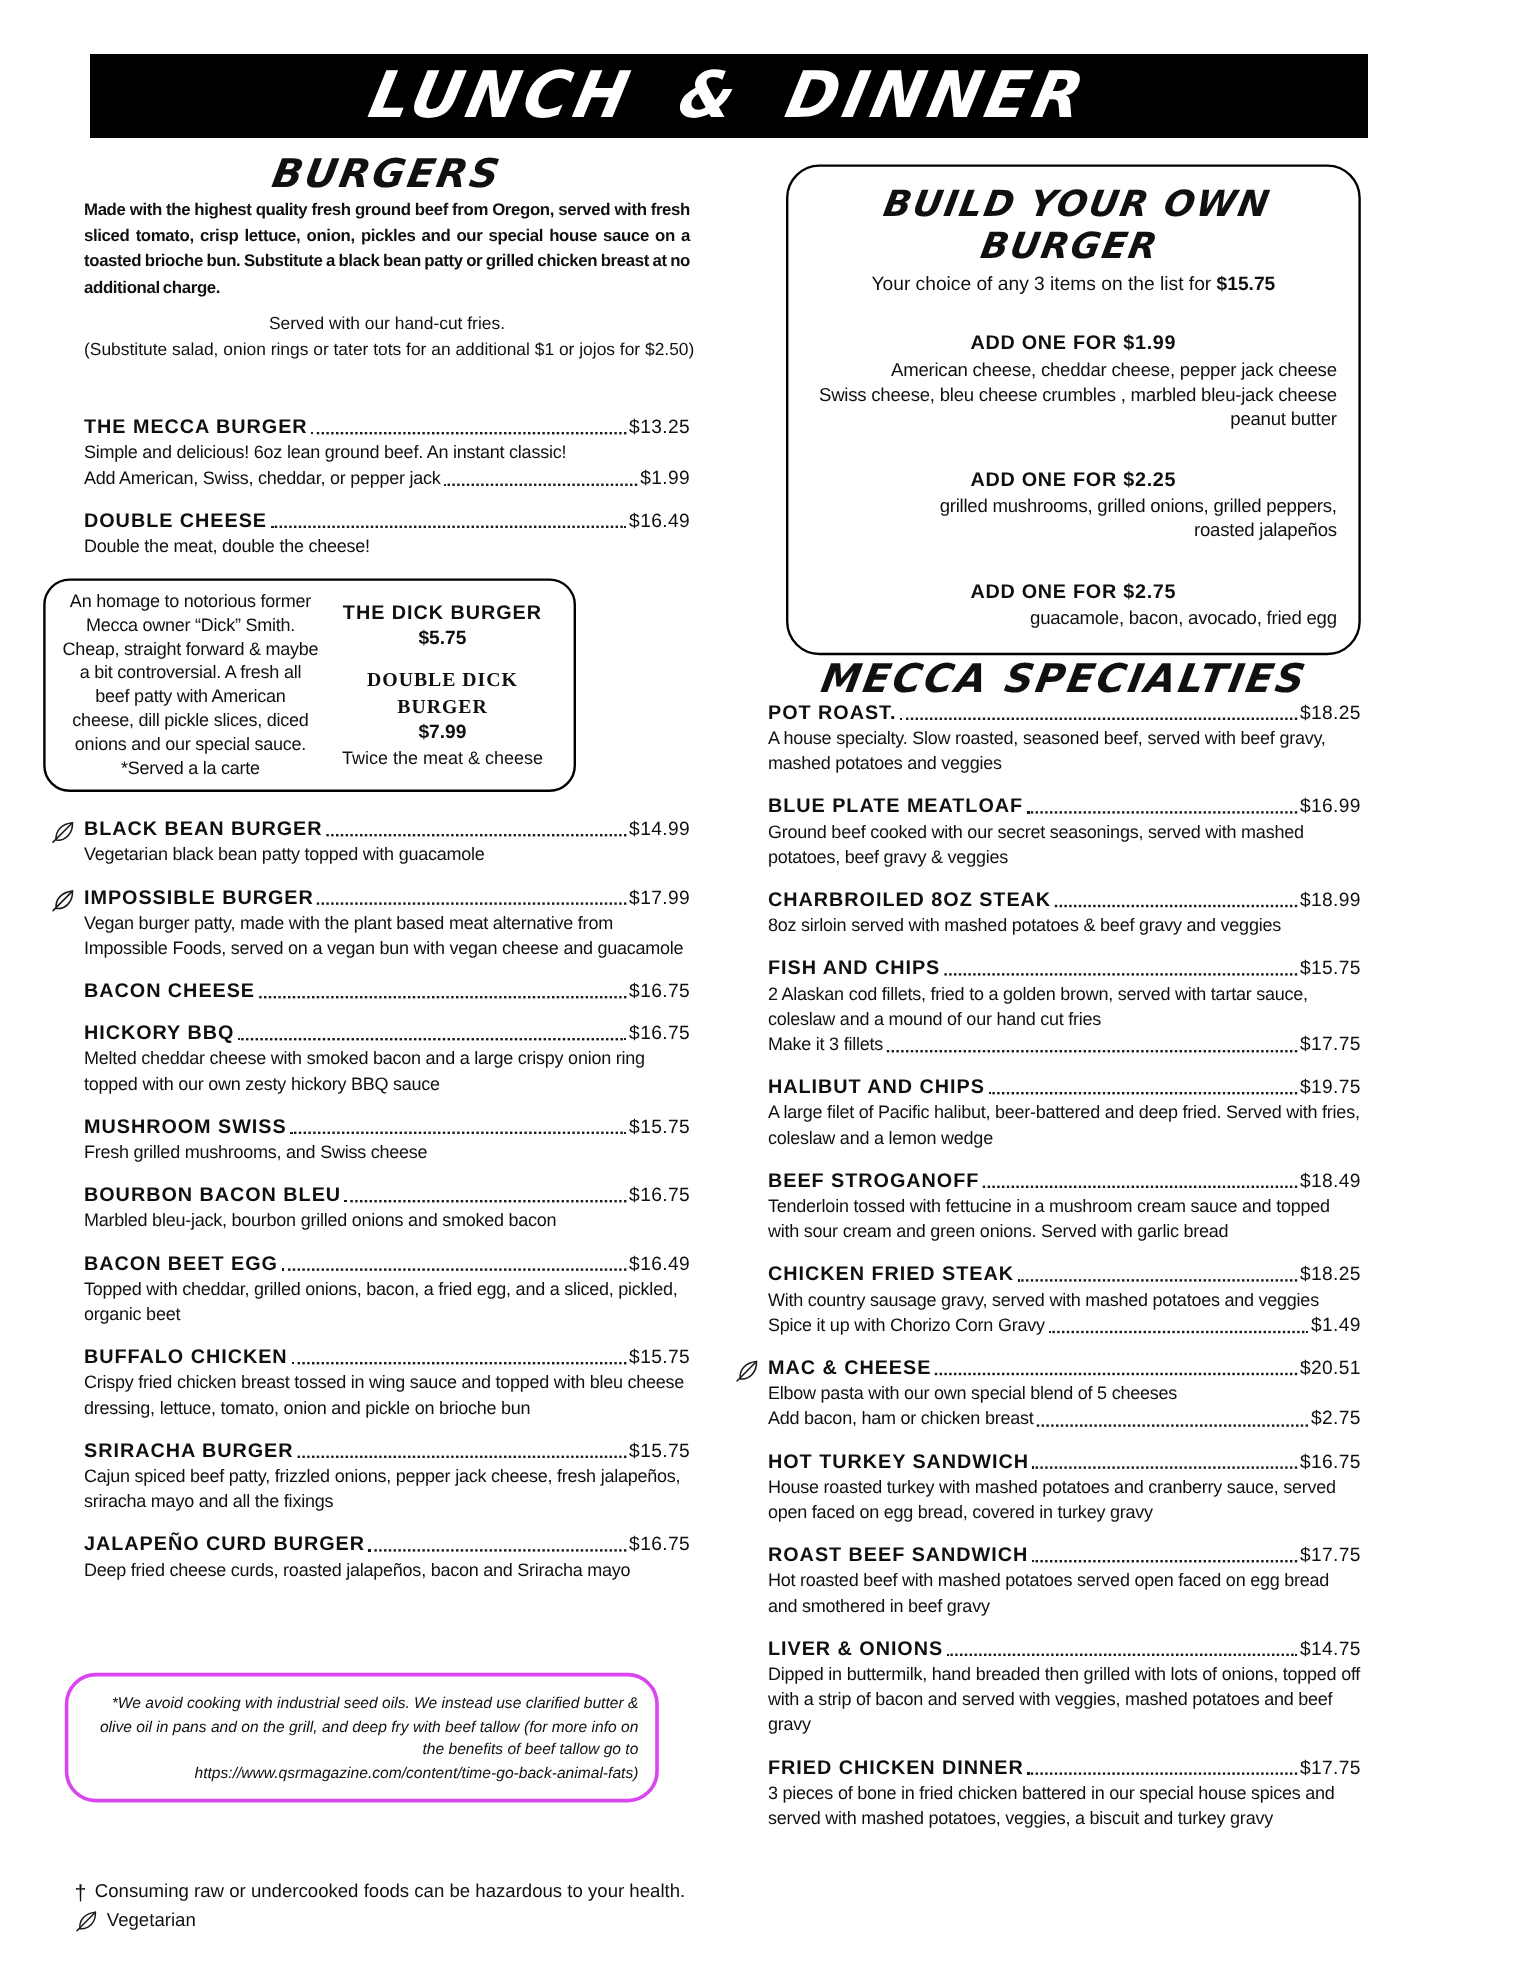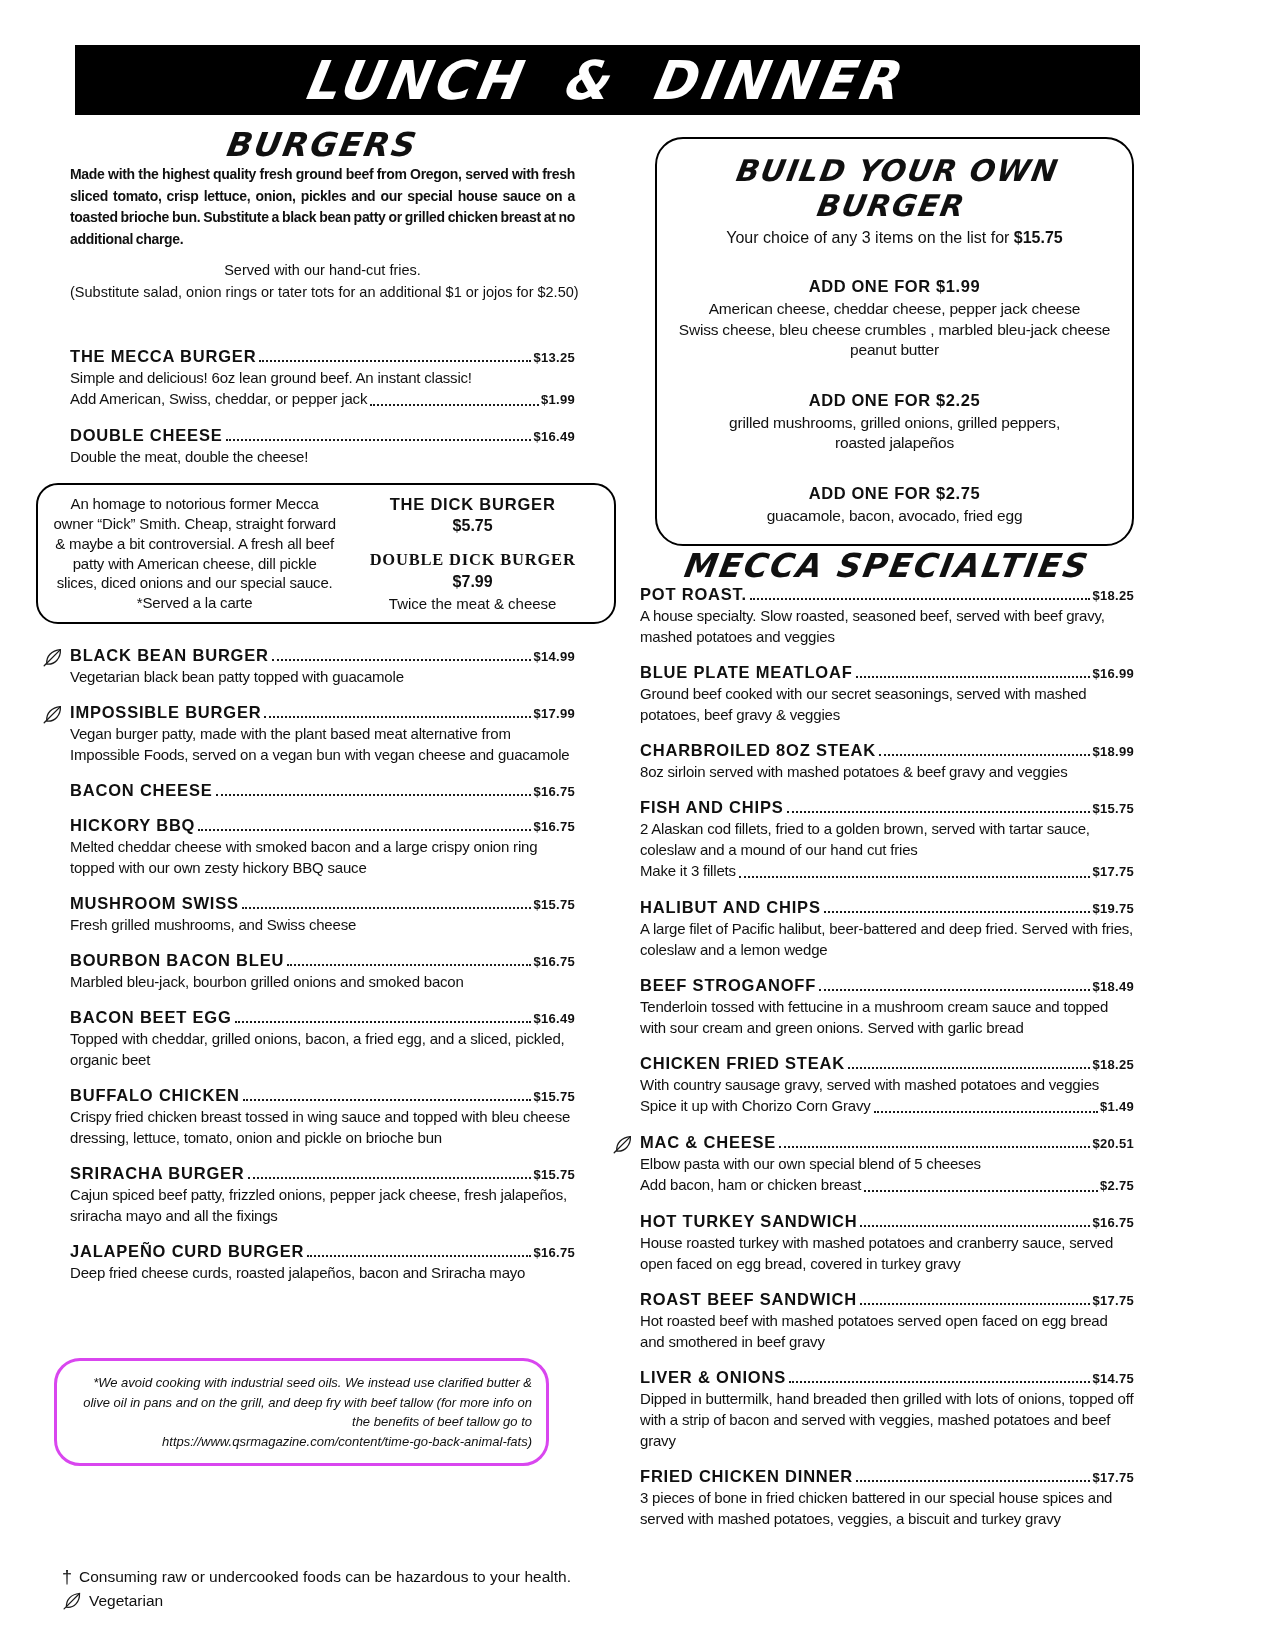--- a/index.html
+++ b/index.html
@@ -23,45 +23,45 @@
 
   .intro{font-size:14px;letter-spacing:-.3px;word-spacing:-1px;text-align:justify;
          line-height:21.5px;margin:0 0 10px;font-weight:bold;}
   .center-note{text-align:center;font-size:14.5px;line-height:21.5px;margin:0;white-space:nowrap;}
 
   .items-first{margin-top:44px;}
   .item{position:relative;margin-bottom:16px;}
   .row{display:flex;align-items:baseline;}
   .nm{font-weight:bold;font-size:16.5px;letter-spacing:.8px;white-space:nowrap;}
   .leader{flex:1;min-width:14px;border-bottom:2.4px dotted #1a1a1a;align-self:flex-end;margin:0 2px 4px 3px;}
-  .pr{font-weight:bold;font-size:13px;letter-spacing:.3px;white-space:nowrap;}
+  .pr{font-weight:normal;font-size:16px;letter-spacing:.3px;white-space:nowrap;}
   .desc{font-size:15px;letter-spacing:-.2px;line-height:21px;margin-top:1px;}
   .extra-row{line-height:21px;}
   .extra-row .ex{font-size:15px;letter-spacing:-.2px;white-space:nowrap;}
 
   .veg-icon{display:none;}
   .item.veg .veg-icon{display:block;position:absolute;left:-28px;top:1px;}
 
   .dick-box{display:flex;gap:8px;border:2.5px solid #000;border-radius:22px;box-sizing:border-box;
-            width:580px;margin:6px 0 22px -34px;padding:8px 14px;}
+            width:444px;margin:6px 0 22px -34px;padding:8px 14px;}
   .dick-left{flex:1.12;text-align:center;font-size:15px;line-height:19.8px;letter-spacing:-.2px;
              display:flex;align-items:center;}
   .dick-right{flex:1;text-align:center;display:flex;flex-direction:column;justify-content:center;}
   .dk-name{font-weight:bold;font-size:16.5px;letter-spacing:.8px;line-height:22px;}
   .dk-price{font-weight:bold;font-size:16px;line-height:22px;}
   .dk-tag{font-size:15px;line-height:21px;}
   .dk2{margin-top:12px;font-family:Liberation Serif, serif;}
 
   .byob-box{border:2.5px solid #000;border-radius:28px;box-sizing:border-box;margin-left:15px;
             padding:14px 18px 18px;text-align:center;}
   .byob-title{font-size:30px;letter-spacing:1.5px;margin:0 0 6px;transform:skewX(-10deg);}
   .byob-sub{font-size:16px;}
   .byob-group{margin-top:28px;}
   .byob-h{font-weight:bold;font-size:16.5px;letter-spacing:.6px;line-height:22px;margin-bottom:2px;}
-  .byob-line{font-size:15.5px;line-height:20.5px;letter-spacing:-.2px;white-space:nowrap;}
+  .byob-line{font-size:15.5px;line-height:20.5px;letter-spacing:-.2px;white-space:nowrap;text-align:right;}
 
   .seed-box{border:3px solid #d946ef;border-radius:26px;margin:75px 26px 0 -16px;padding:12px 14px;
             text-align:right;font-style:italic;font-size:13px;line-height:19.5px;}
 
   .footer{position:absolute;left:62px;top:1568px;font-size:15.5px;}
   .fline{display:flex;align-items:center;margin-bottom:5px;}
   .dagger{font-size:18px;margin-right:7px;line-height:1;}
   .leaf-ic{margin-right:7px;display:inline-flex;}
 </style>
 </head>

